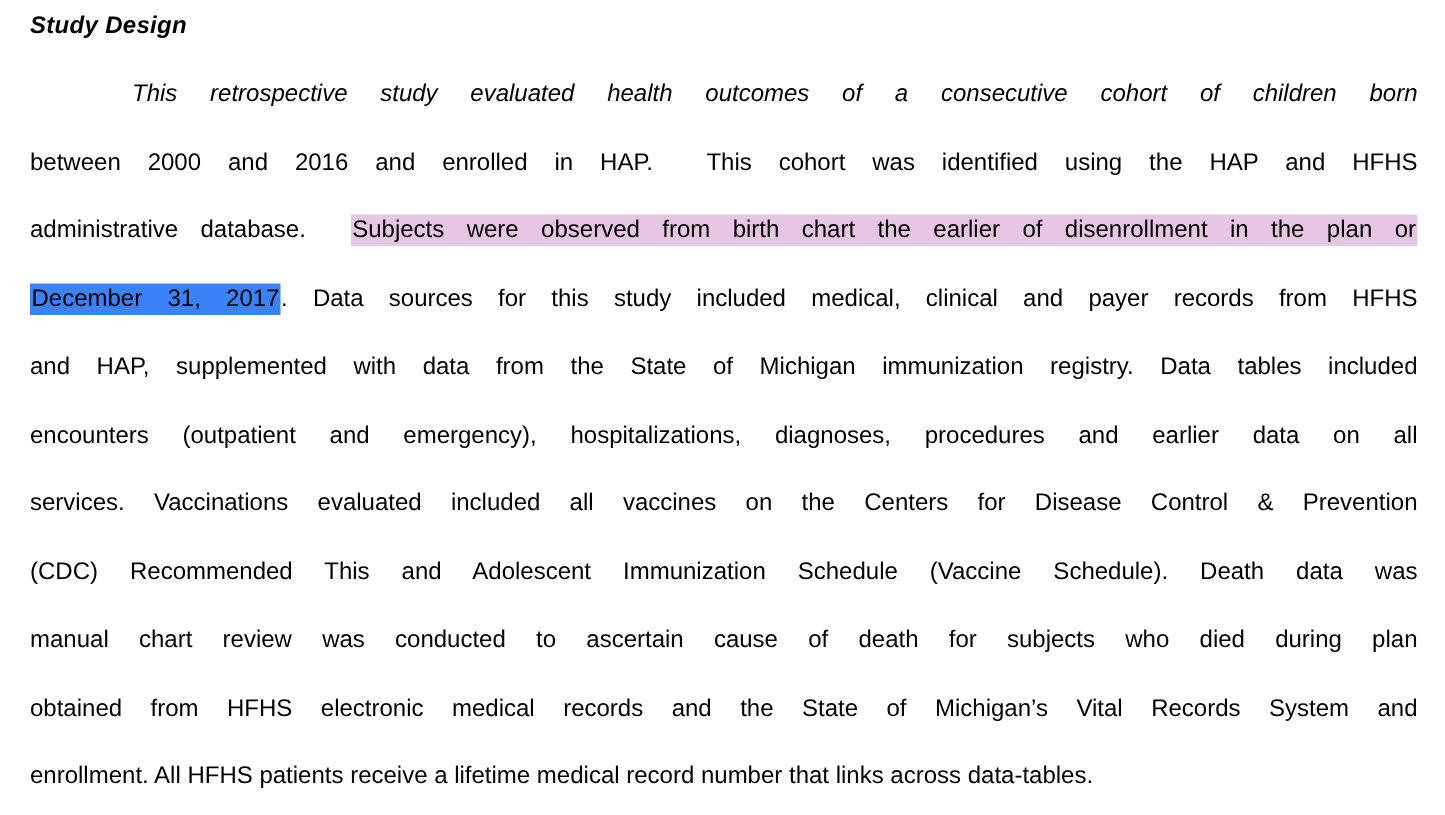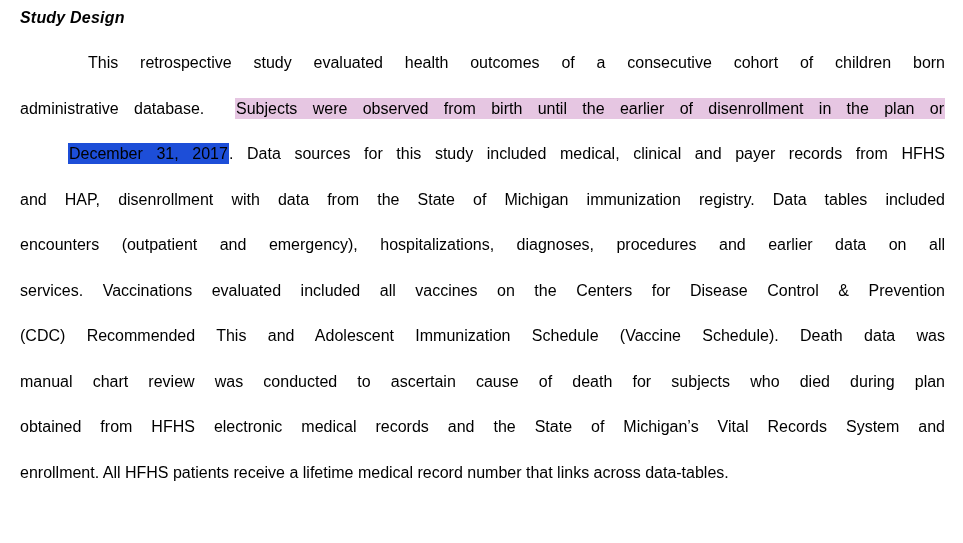--- a/index.html
+++ b/index.html
@@ -35,39 +35,41 @@
   }
   .line {
     height: 45.5px;
     line-height: 45.5px;
     text-align: justify;
     text-align-last: justify;
     text-justify: inter-word;
   }
   .line.indent {
     text-indent: 68px;
+    font-style: italic;
   }
   .line.no-justify {
     text-align: right;
     text-align-last: left;
   }
   .hl {
     padding: 2px 1px 2px 1px;
   }
 </style>
 </head>
 <body>
 
 <div class="page">
   <div class="heading">Study Design</div>
   <div class="paragraph">
       <div class="line indent"><span>This retrospective study evaluated health outcomes of a consecutive cohort of children born</span></div>
-      <div class="line"><span>administrative database.&nbsp; </span><span class="hl" style="background: rgb(230, 198, 226);">Subjects were observed from birth until the earlier of disenrollment in the plan or</span></div>
-      <div class="line"><span class="hl" style="background: #1d4ed8; margin-left: 48px;">December 31, 2017</span><span>. Data sources for this study included medical, clinical and payer records from HFHS</span></div>
-      <div class="line"><span>and HAP, disenrollment with data from the State of Michigan immunization registry. Data tables included</span></div>
+      <div class="line"><span>between 2000 and 2016 and enrolled in HAP.&nbsp; This cohort was identified using the HAP and HFHS</span></div>
+      <div class="line"><span>administrative database.&nbsp; </span><span class="hl" style="background: rgb(230, 198, 226);">Subjects were observed from birth chart the earlier of disenrollment in the plan or</span></div>
+      <div class="line"><span class="hl" style="background: #3b82f6;">December 31, 2017</span><span>. Data sources for this study included medical, clinical and payer records from HFHS</span></div>
+      <div class="line"><span>and HAP, supplemented with data from the State of Michigan immunization registry. Data tables included</span></div>
       <div class="line"><span>encounters (outpatient and emergency), hospitalizations, diagnoses, procedures and earlier data on all</span></div>
       <div class="line"><span>services. Vaccinations evaluated included all vaccines on the Centers for Disease Control &amp; Prevention</span></div>
       <div class="line"><span>(CDC) Recommended This and Adolescent Immunization Schedule (Vaccine Schedule). Death data was</span></div>
       <div class="line"><span>manual chart review was conducted to ascertain cause of death for subjects who died during plan</span></div>
       <div class="line"><span>obtained from HFHS electronic medical records and the State of Michigan’s Vital Records System and</span></div>
       <div class="line no-justify"><span>enrollment. All HFHS patients receive a lifetime medical record number that links across data-tables.</span></div>
     </div>
 </div>
 
 </body></html>

